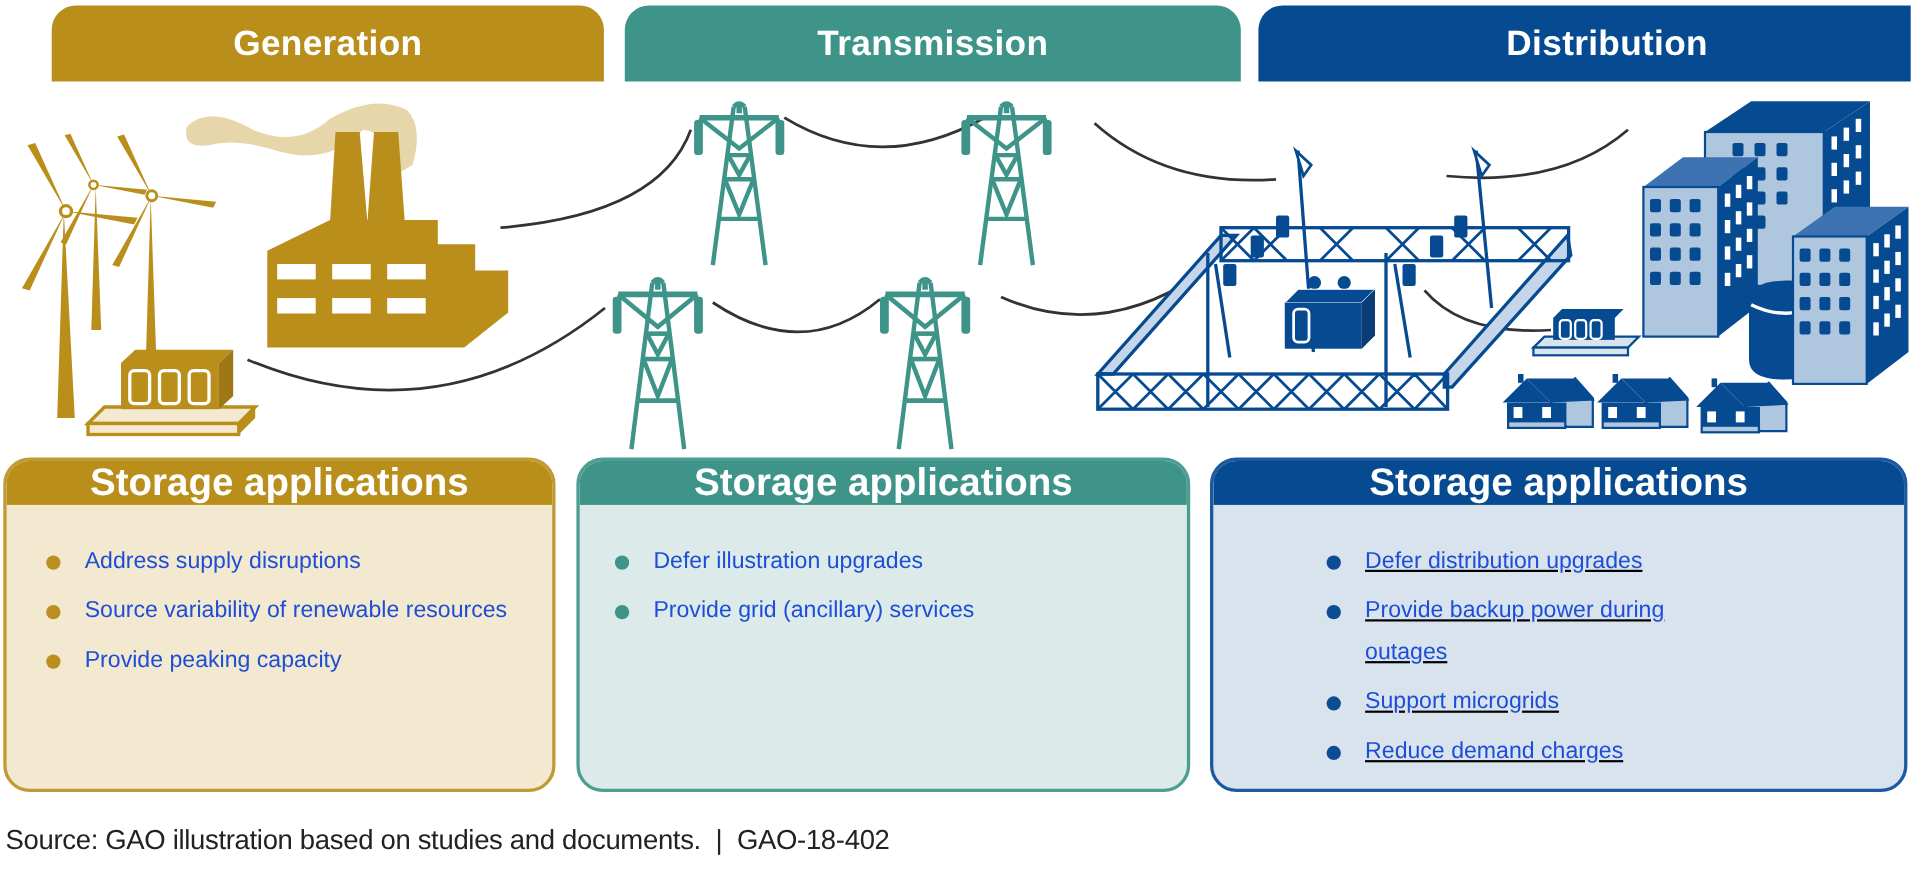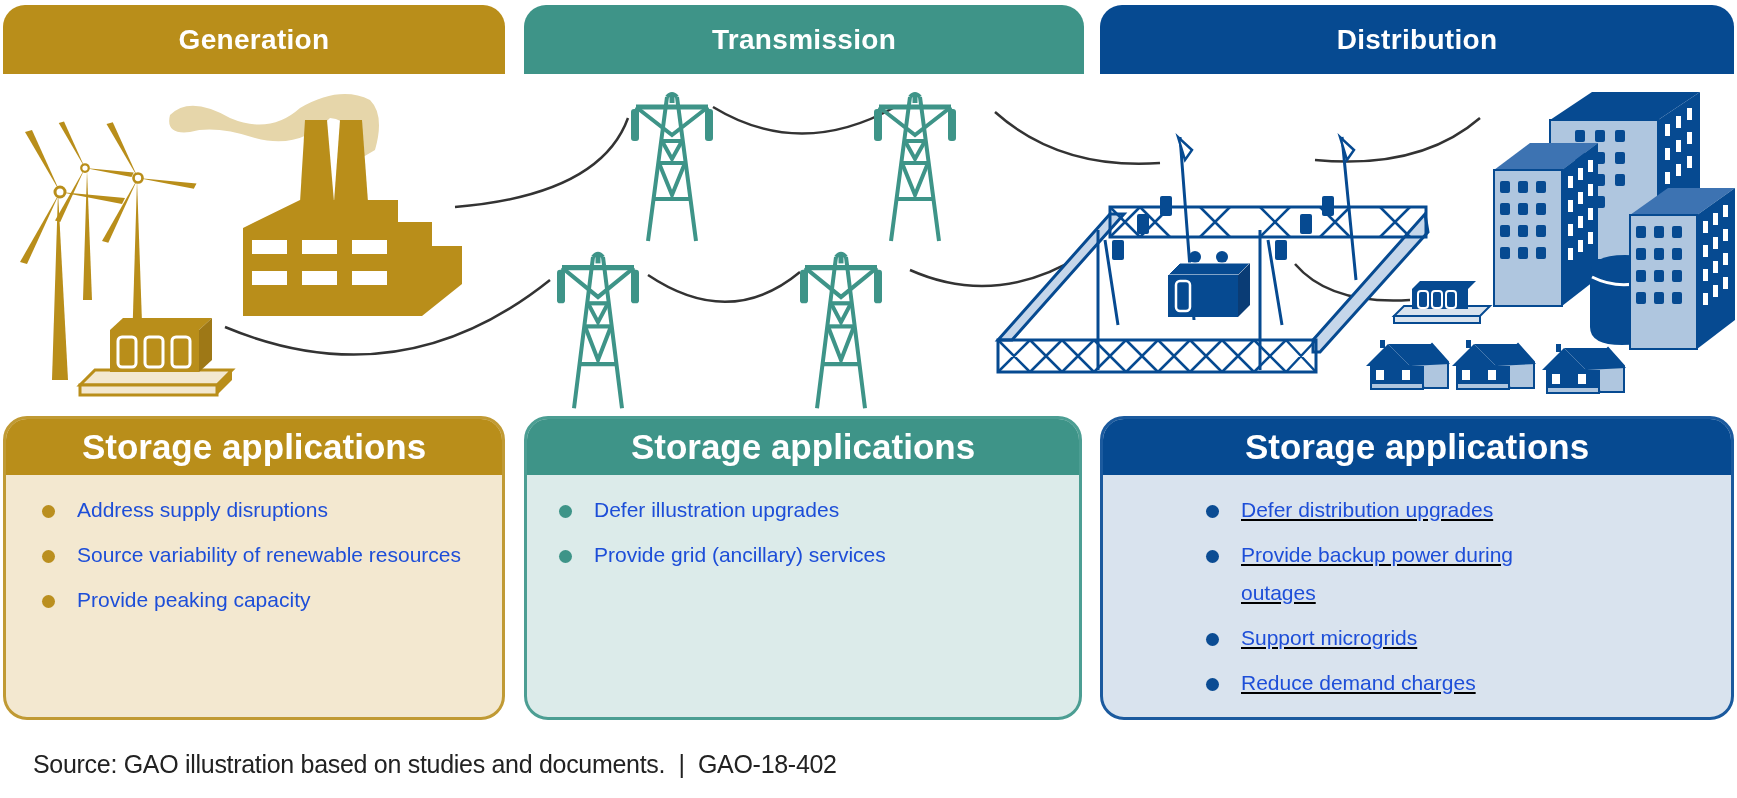--- a/index.html
+++ b/index.html
@@ -1,50 +1,50 @@
 <!DOCTYPE html>
 <html><head>
 <meta charset="utf-8">
 <style>
   html, body { margin:0; padding:0; background:#ffffff; }
   body { width:1737px; height:798px; position:relative; overflow:hidden;
          font-family:"Liberation Sans", sans-serif; }
   .hdr { position:absolute; top:5px; height:69px; border-radius:22px 22px 0 0;
-         color:#fff; font-weight:bold; font-size:28px; display:flex;
-         align-items:center; justify-content:center; letter-spacing:0.3px; }
+         color:#fff; font-weight:bold; font-size:32px; display:flex;
+         align-items:center; justify-content:center; letter-spacing:0.3px;margin-left:44px; }
   .hdr-gen { left:3px; width:502px; background:#B98E1A; }
   .hdr-tra { left:524px; width:560px; background:#3E9488; }
   .hdr-dis { left:1100px; width:634px; background:#064A91; }
 
   .art { position:absolute; top:80px; left:0; width:1737px; height:330px; }
 
   .card { position:absolute; top:416px; height:304px; border-radius:24px;
           border:3px solid; box-sizing:border-box; overflow:hidden; }
   .card-gen { left:3px; width:502px; border-color:#C09A34; background:#F3E8D0; }
   .card-tra { left:524px; width:558px; border-color:#4C9E93; background:#DCEBEA; }
   .card-dis { left:1100px; width:634px; border-color:#1B5A9E; background:#D9E3EE; }
-  .card-head { height:56px; color:#fff; font-weight:bold; font-size:35px;
+  .card-head { height:40px; color:#fff; font-weight:bold; font-size:35px;
                display:flex; align-items:center; justify-content:center; }
   .card-gen .card-head { background:#B98E1A; }
   .card-tra .card-head { background:#3E9488; }
   .card-dis .card-head { background:#064A91; }
   .card ul { list-style:none; margin:0; padding:0; position:absolute; top:72px; }
   .card li { position:relative; font-size:21px; line-height:38px; color:#1d4ed8;
              margin-bottom:7px; }
   .card li .dot { position:absolute; left:-35px; top:14px; width:13px; height:13px;
                   border-radius:50%; }
   .card-gen ul { left:71px; width:420px; }
   .card-tra ul { left:67px; width:480px; }
   .card-dis ul { left:138px; width:470px; }
   .card-gen .dot { background:#BA8F1F; }
   .card-tra .dot { background:#3E9488; }
   .card-dis .dot { background:#0B4C93; }
 
   .source { position:absolute; left:5px; top:750px; font-size:25px; color:#222;
-            letter-spacing:-0.3px;margin-left:28px; }
+            letter-spacing:-0.3px; }
 </style>
 </head>
 <body>
 
 <div class="hdr hdr-gen">
   <span>Generation</span>
 </div>
 <div class="hdr hdr-tra">
   <span>Transmission</span>
 </div>

